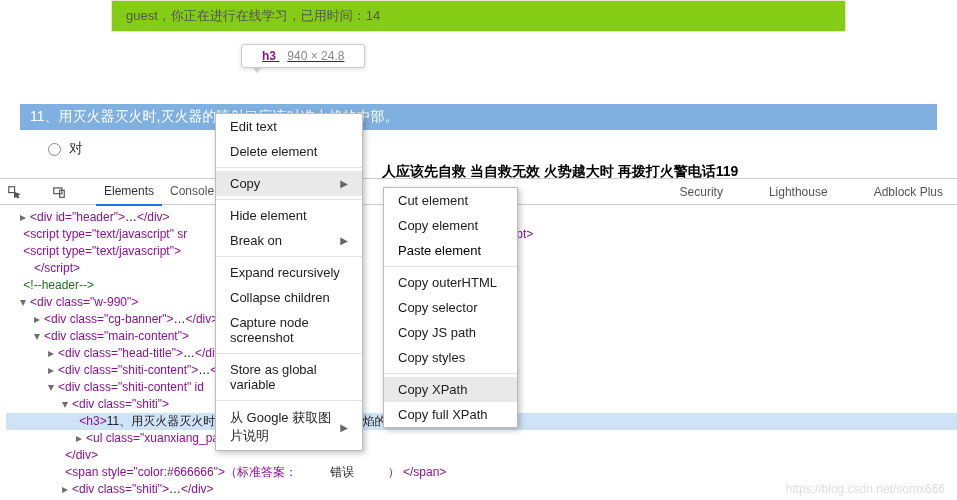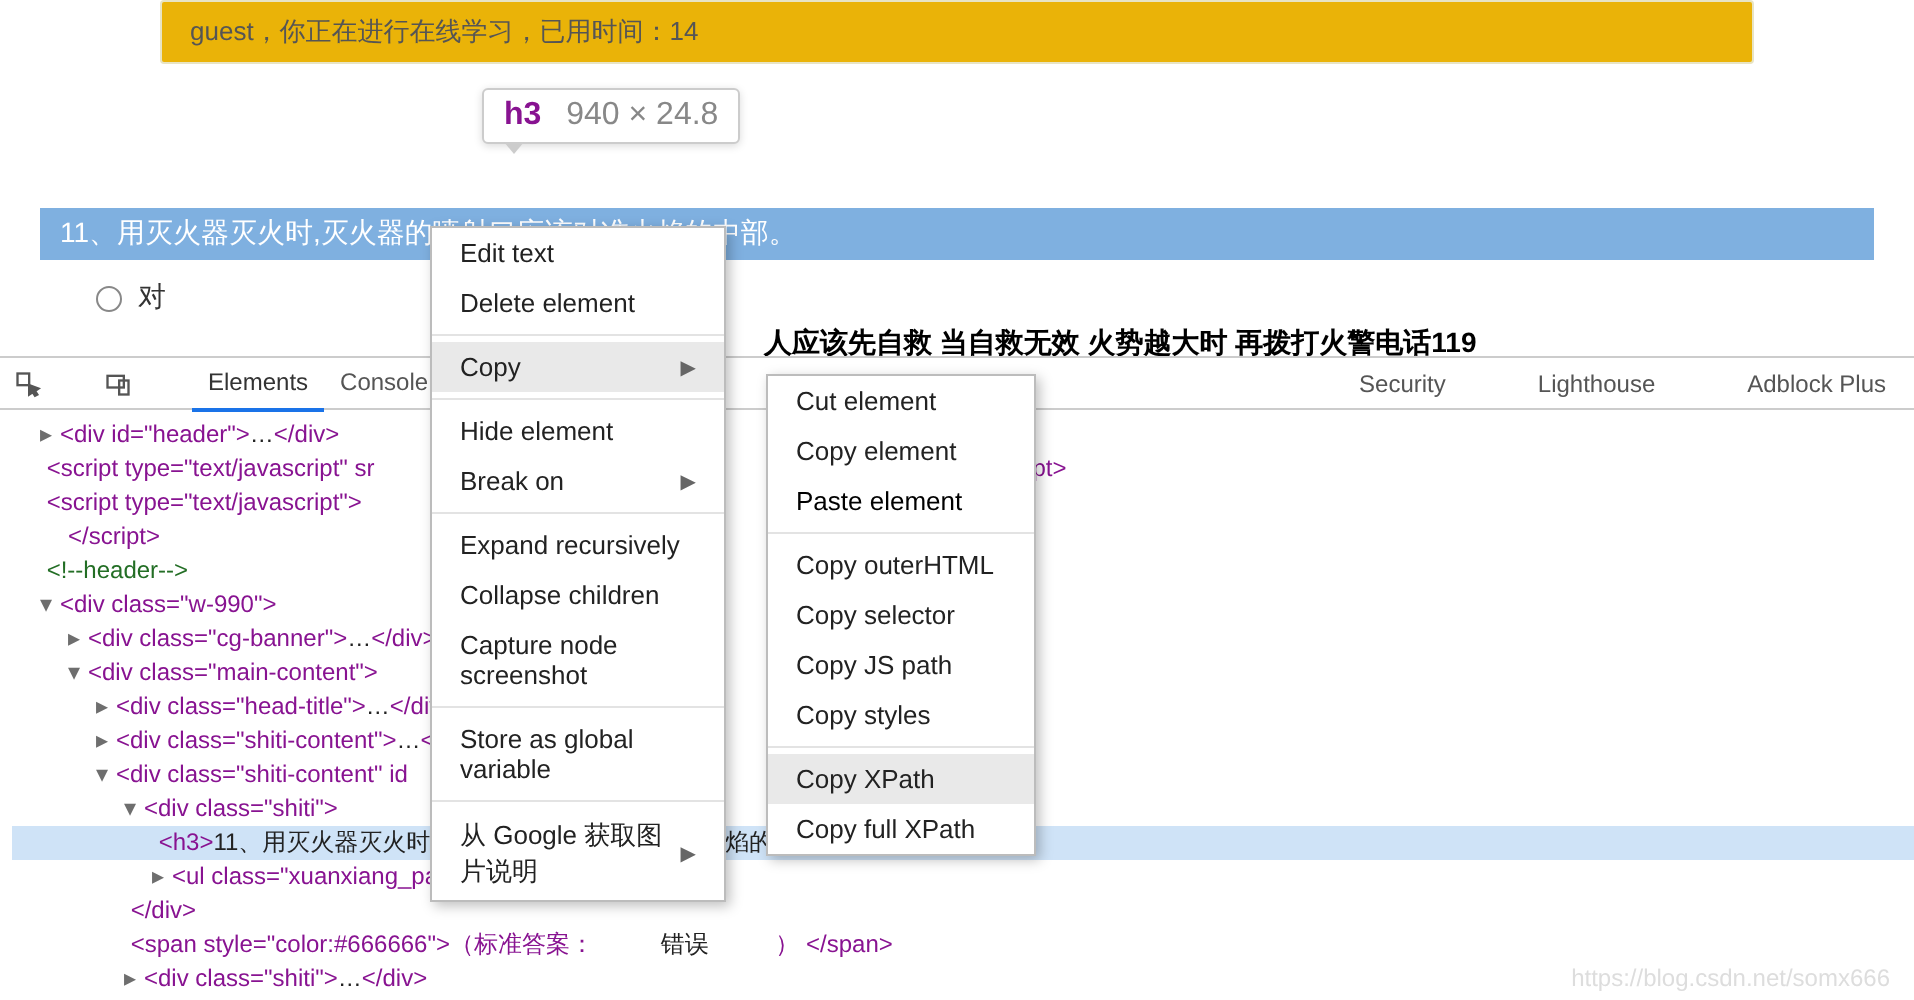--- a/index.html
+++ b/index.html
@@ -1,19 +1,19 @@
 <!DOCTYPE html>
 <html><head>
 <meta charset="utf-8">
 <style>
 * { margin: 0; padding: 0; box-sizing: border-box; font-family: Arial, "Microsoft YaHei", sans-serif; }
 body { font-size: 12px; background: #fff; color: #333; position: relative; width: 957px; height: 500px; overflow: hidden; }
 .page-top { padding: 0 20px; }
-.guest-bar { background: #eab308; border: 1px solid #e8e4c4; padding: 6px 14px; margin: 0 60px; font-size: 13px; color: #555; border-radius: 2px; }
-.tooltip { position: absolute; left: 241px; top: 44px; background: #fff; border: 1px solid #ccc; padding: 4px 10px; font-size: 16px; border-radius: 3px; box-shadow: 0 1px 4px rgba(0,0,0,.15); }
+.guest-bar { background: #84cc16; border: 1px solid #e8e4c4; padding: 6px 14px; margin: 0 91px; font-size: 13px; color: #555; border-radius: 2px; }
+.tooltip { position: absolute; left: 241px; top: 44px; background: #fff; border: 1px solid #ccc; padding: 4px 20px; font-size: 12px; border-radius: 3px; box-shadow: 0 1px 4px rgba(0,0,0,.15); text-decoration: underline; }
 .tooltip .tag { color: #881391; font-weight: 600; }
 .tooltip .dim { color: #888; margin-left: 8px; }
 .tooltip::after { content:""; position:absolute; left:10px; bottom:-6px; width:0; height:0; border-left:5px solid transparent; border-right:5px solid transparent; border-top:6px solid #ccc; }
 .question-band { margin: 72px 20px 0 20px; background: #7fb0e0; color: #fff; padding: 4px 10px; font-size: 14px; }
 .radio-row { margin: 10px 0 0 48px; display: flex; align-items: center; gap: 8px; font-size: 14px; }
 .radio { width: 13px; height: 13px; border: 1px solid #888; border-radius: 50%; display: inline-block; }
 .hidden-heading { position: absolute; left: 382px; top: 163px; font-size: 14px; font-weight: 700; color: #000; white-space: nowrap; }
 .devtools { position: absolute; left: 0; right: 0; top: 178px; bottom: 0; border-top: 1px solid #ccc; background: #fff; display: flex; flex-direction: column; }
 .dt-header { display: flex; align-items: center; height: 26px; border-bottom: 1px solid #ccc; padding: 0 6px; gap: 30px; font-size: 12px; color: #555; }
 .dt-icon { width: 15px; height: 15px; display: inline-flex; align-items: center; justify-content: center; color: #666; }

